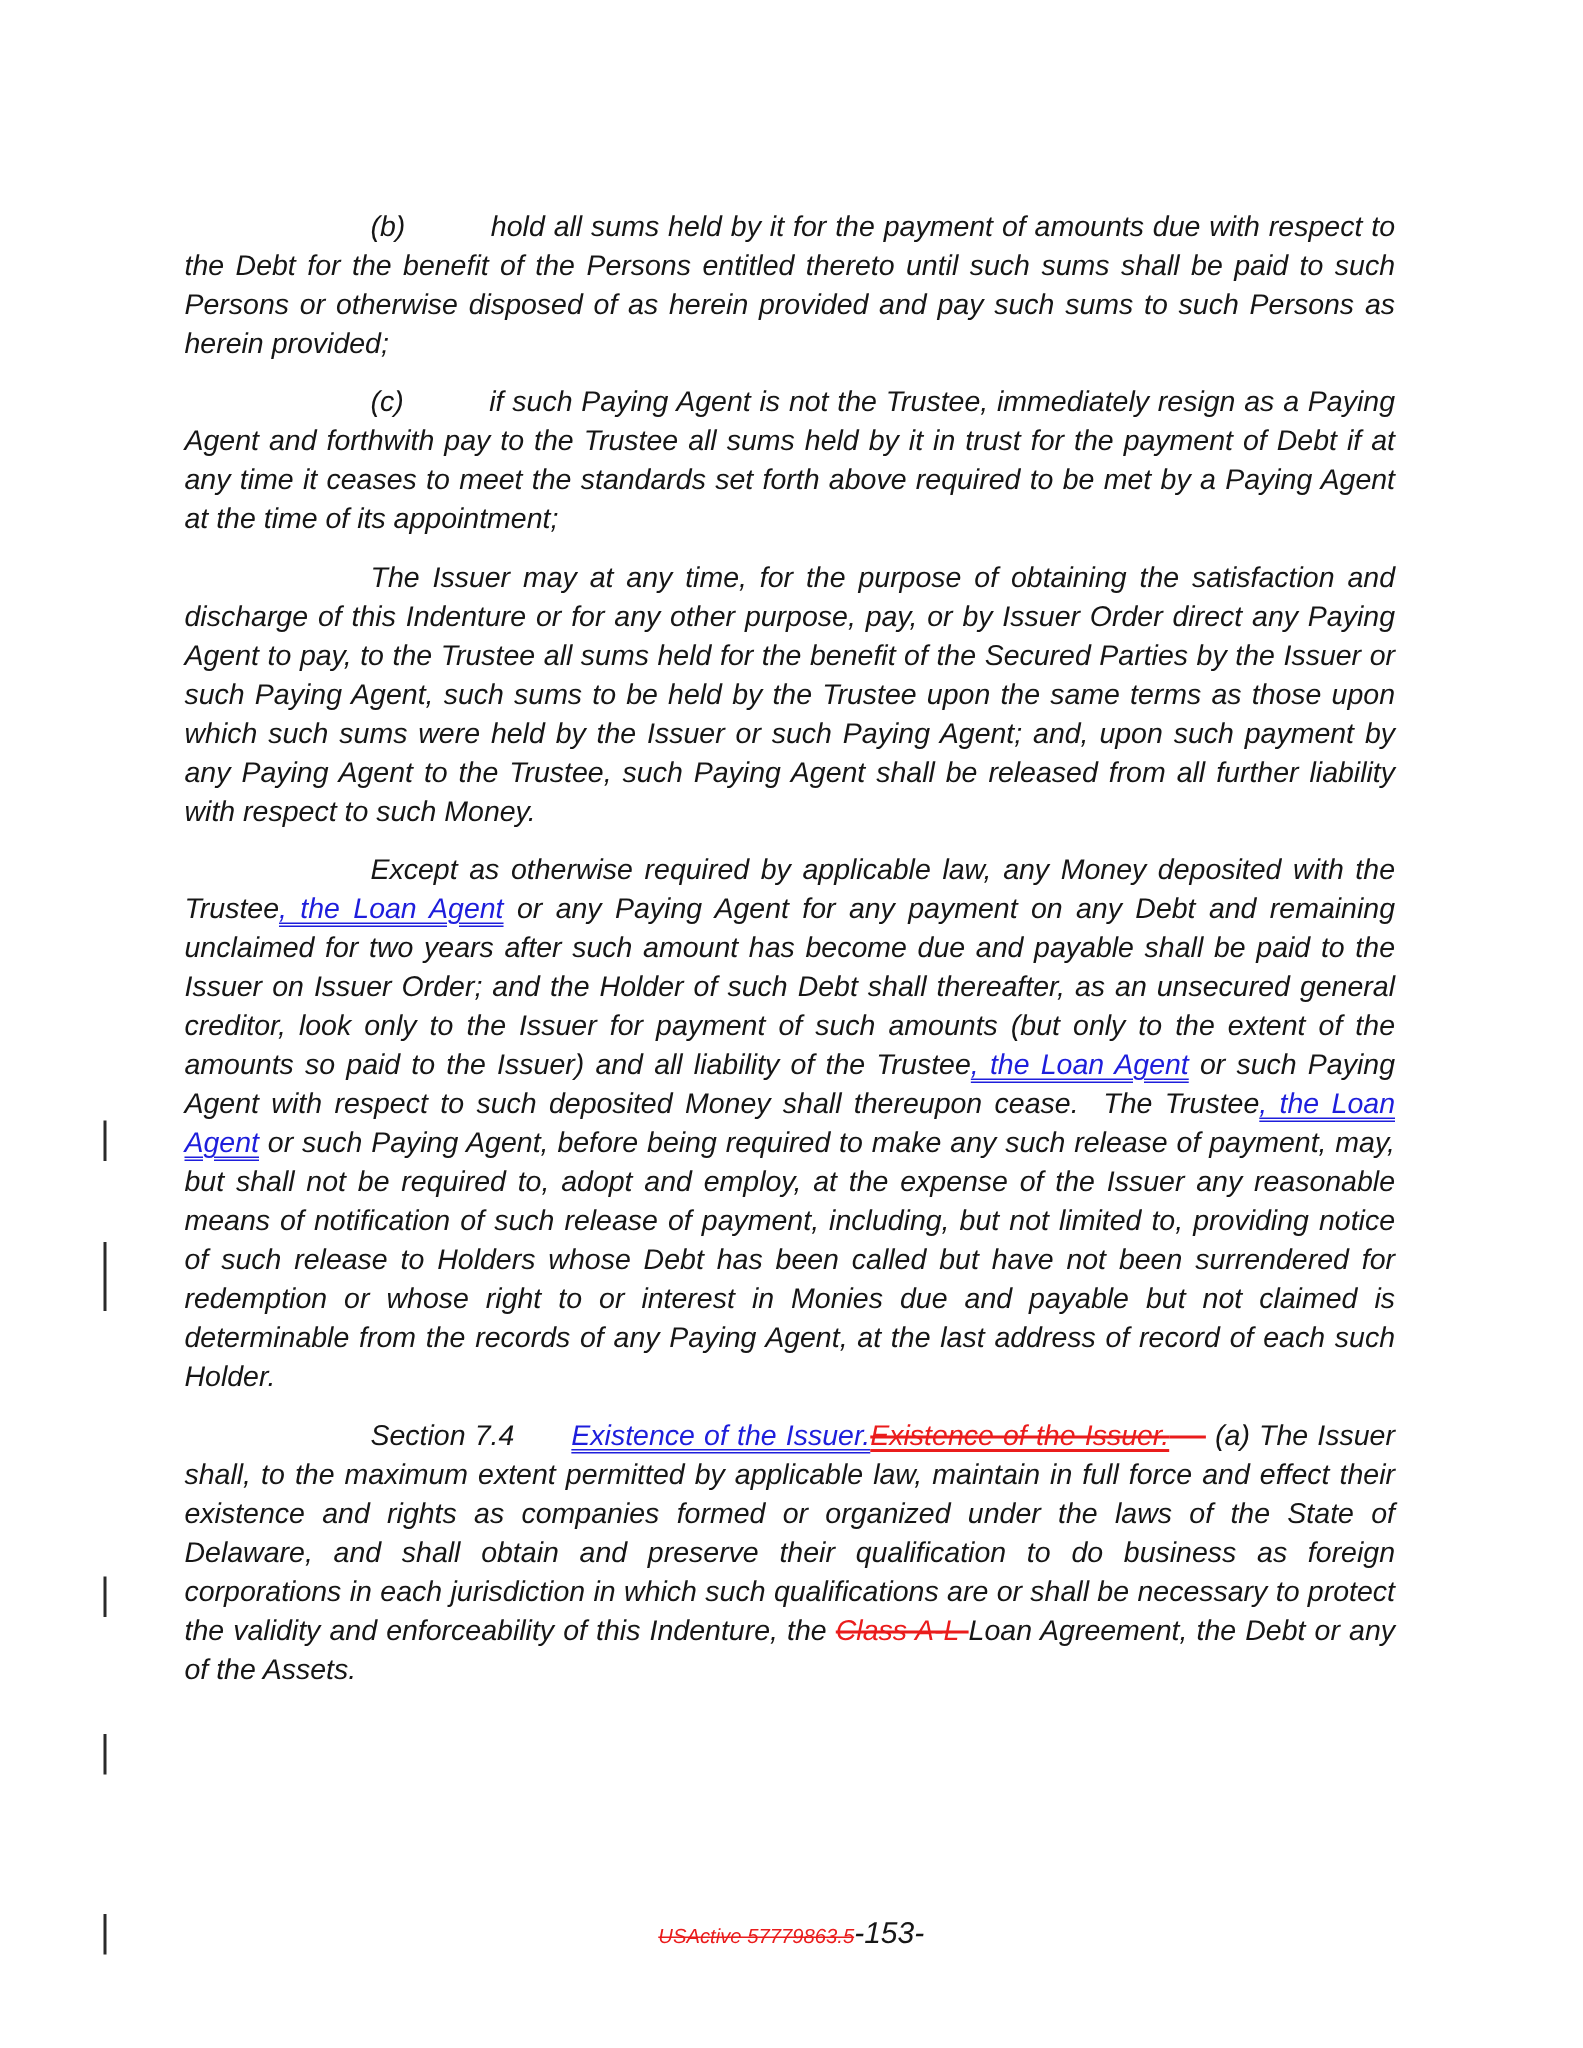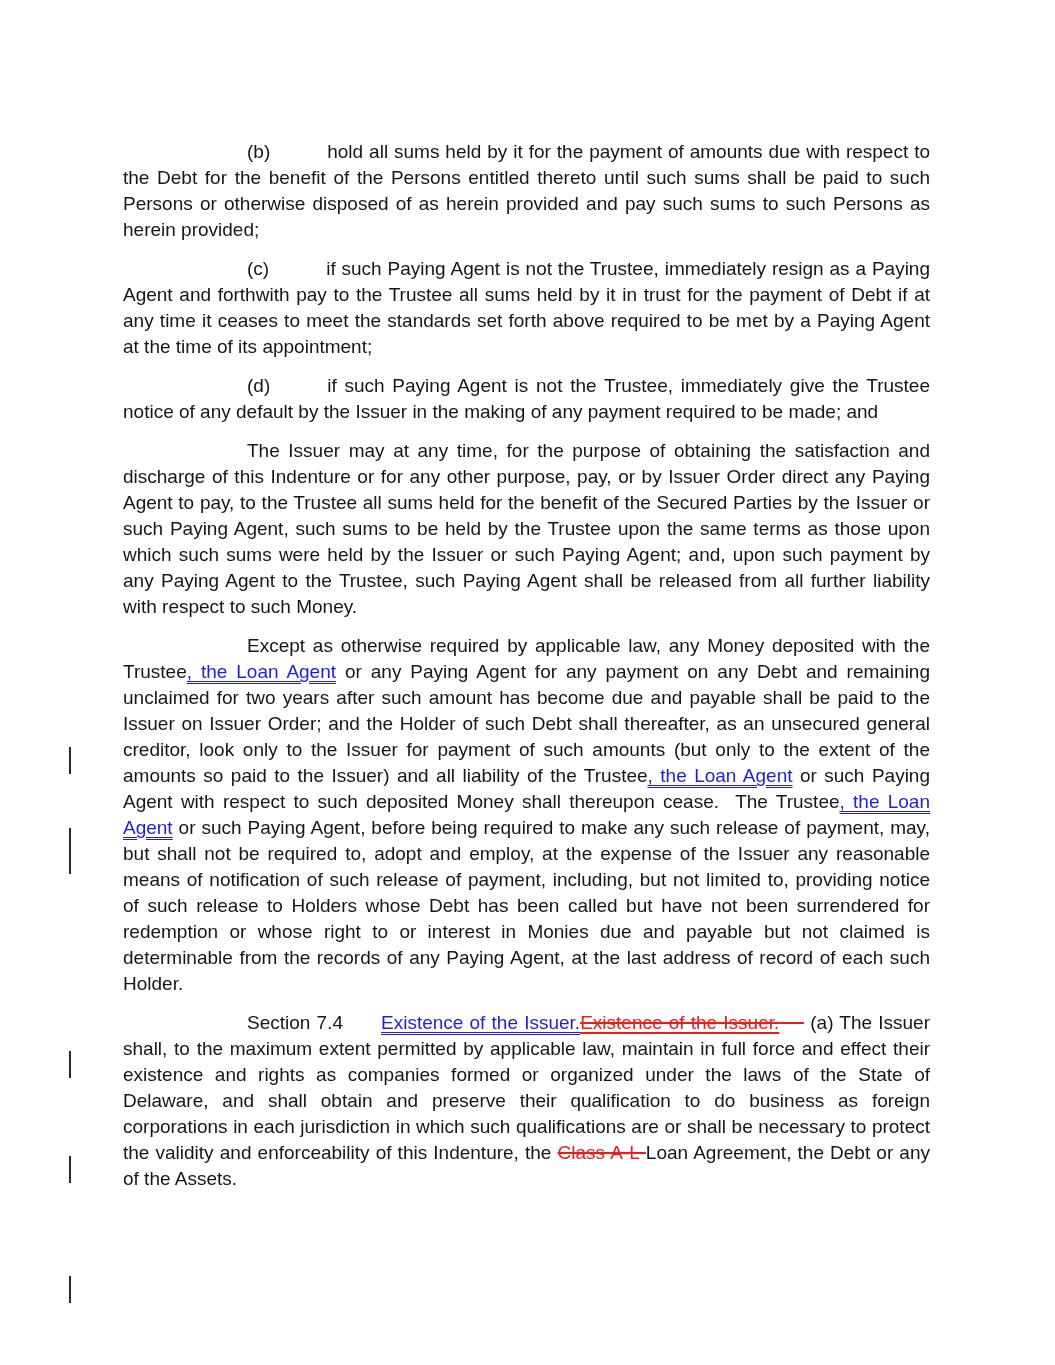--- a/index.html
+++ b/index.html
@@ -8,20 +8,21 @@
     background: #ffffff;
   }
   .page {
     position: relative;
     width: 944px;
     height: 1365px;
     background: #ffffff;
     font-family: "Liberation Sans", sans-serif;
     color: var(--body-text, #161616);
     overflow: hidden;
+    font-style: italic;
   }
   .content {
     position: absolute;
     left: 123px;
     top: 139px;
     width: 807px;
   }
   .content p {
     margin: 0 0 13px 0;
     font-size: 19px;
@@ -87,20 +88,22 @@
       <div class="change-bar" style="top: 747px; height: 27px;"></div>
       <div class="change-bar" style="top: 828px; height: 46px;"></div>
       <div class="change-bar" style="top: 1051px; height: 27px;"></div>
       <div class="change-bar" style="top: 1156px; height: 27px;"></div>
       <div class="change-bar" style="top: 1276px; height: 27px;"></div>
     </div>
 
   <div class="content">
     <p><span class="run-n">(b)</span><span class="run-tab" style="width: 57px;"></span><span class="run-n">hold all sums held by it for the payment of amounts due with respect to the Debt for the benefit of the Persons entitled thereto until such sums shall be paid to such Persons or otherwise disposed of as herein provided and pay such sums to such Persons as herein provided;</span></p>
     <p><span class="run-n">(c)</span><span class="run-tab" style="width: 57px;"></span><span class="run-n">if such Paying Agent is not the Trustee, immediately resign as a Paying Agent and forthwith pay to the Trustee all sums held by it in trust for the payment of Debt if at any time it ceases to meet the standards set forth above required to be met by a Paying Agent at the time of its appointment;</span></p>
-    <p><span class="run-n">(d)</span><span class="run-tab" style="width: 57px;"></span><span class="run-n">if such Paying Agent is not the Trustee, immediately give the Trustee notice of any default by the Issuer in the making of any payment required to be made; and</span></p>
     <p><span class="run-n">The Issuer may at any time, for the purpose of obtaining the satisfaction and discharge of this Indenture or for any other purpose, pay, or by Issuer Order direct any Paying Agent to pay, to the Trustee all sums held for the benefit of the Secured Parties by the Issuer or such Paying Agent, such sums to be held by the Trustee upon the same terms as those upon which such sums were held by the Issuer or such Paying Agent; and, upon such payment by any Paying Agent to the Trustee, such Paying Agent shall be released from all further liability with respect to such Money.</span></p>
     <p><span class="run-n">Except as otherwise required by applicable law, any Money deposited with the Trustee</span><span class="run-ins">, the Loan Agent</span><span class="run-n"> or any Paying Agent for any payment on any Debt and remaining unclaimed for two years after such amount has become due and payable shall be paid to the Issuer on Issuer Order; and the Holder of such Debt shall thereafter, as an unsecured general creditor, look only to the Issuer for payment of such amounts (but only to the extent of the amounts so paid to the Issuer) and all liability of the Trustee</span><span class="run-ins">, the Loan Agent</span><span class="run-n"> or such Paying Agent with respect to such deposited Money shall thereupon cease.&nbsp; The Trustee</span><span class="run-ins">, the Loan Agent</span><span class="run-n"> or such Paying Agent, before being required to make any such release of payment, may, but shall not be required to, adopt and employ, at the expense of the Issuer any reasonable means of notification of such release of payment, including, but not limited to, providing notice of such release to Holders whose Debt has been called but have not been surrendered for redemption or whose right to or interest in Monies due and payable but not claimed is determinable from the records of any Paying Agent, at the last address of record of each such Holder.</span></p>
     <p><span class="run-n">Section 7.4</span><span class="run-tab" style="width: 38px;"></span><span class="run-ins">Existence of the Issuer.</span><span class="run-del">Existence of the Issuer.</span><span class="run-dels">&nbsp;&nbsp;&nbsp;&nbsp;</span><span class="run-n">&nbsp;(a) The Issuer shall, to the maximum extent permitted by applicable law, maintain in full force and effect their existence and rights as companies formed or organized under the laws of the State of Delaware, and shall obtain and preserve their qualification to do business as foreign corporations in each jurisdiction in which such qualifications are or shall be necessary to protect the validity and enforceability of this Indenture, the </span><span class="run-dels">Class A-L&nbsp;</span><span class="run-n">Loan Agreement, the Debt or any of the Assets.</span></p>
   </div>
 
+  <div class="footer">
+    <span class="doc-id">USActive 57779863.5</span><span class="page-num">-153-</span>
+  </div>
 
 </div>
 
 </body></html>

